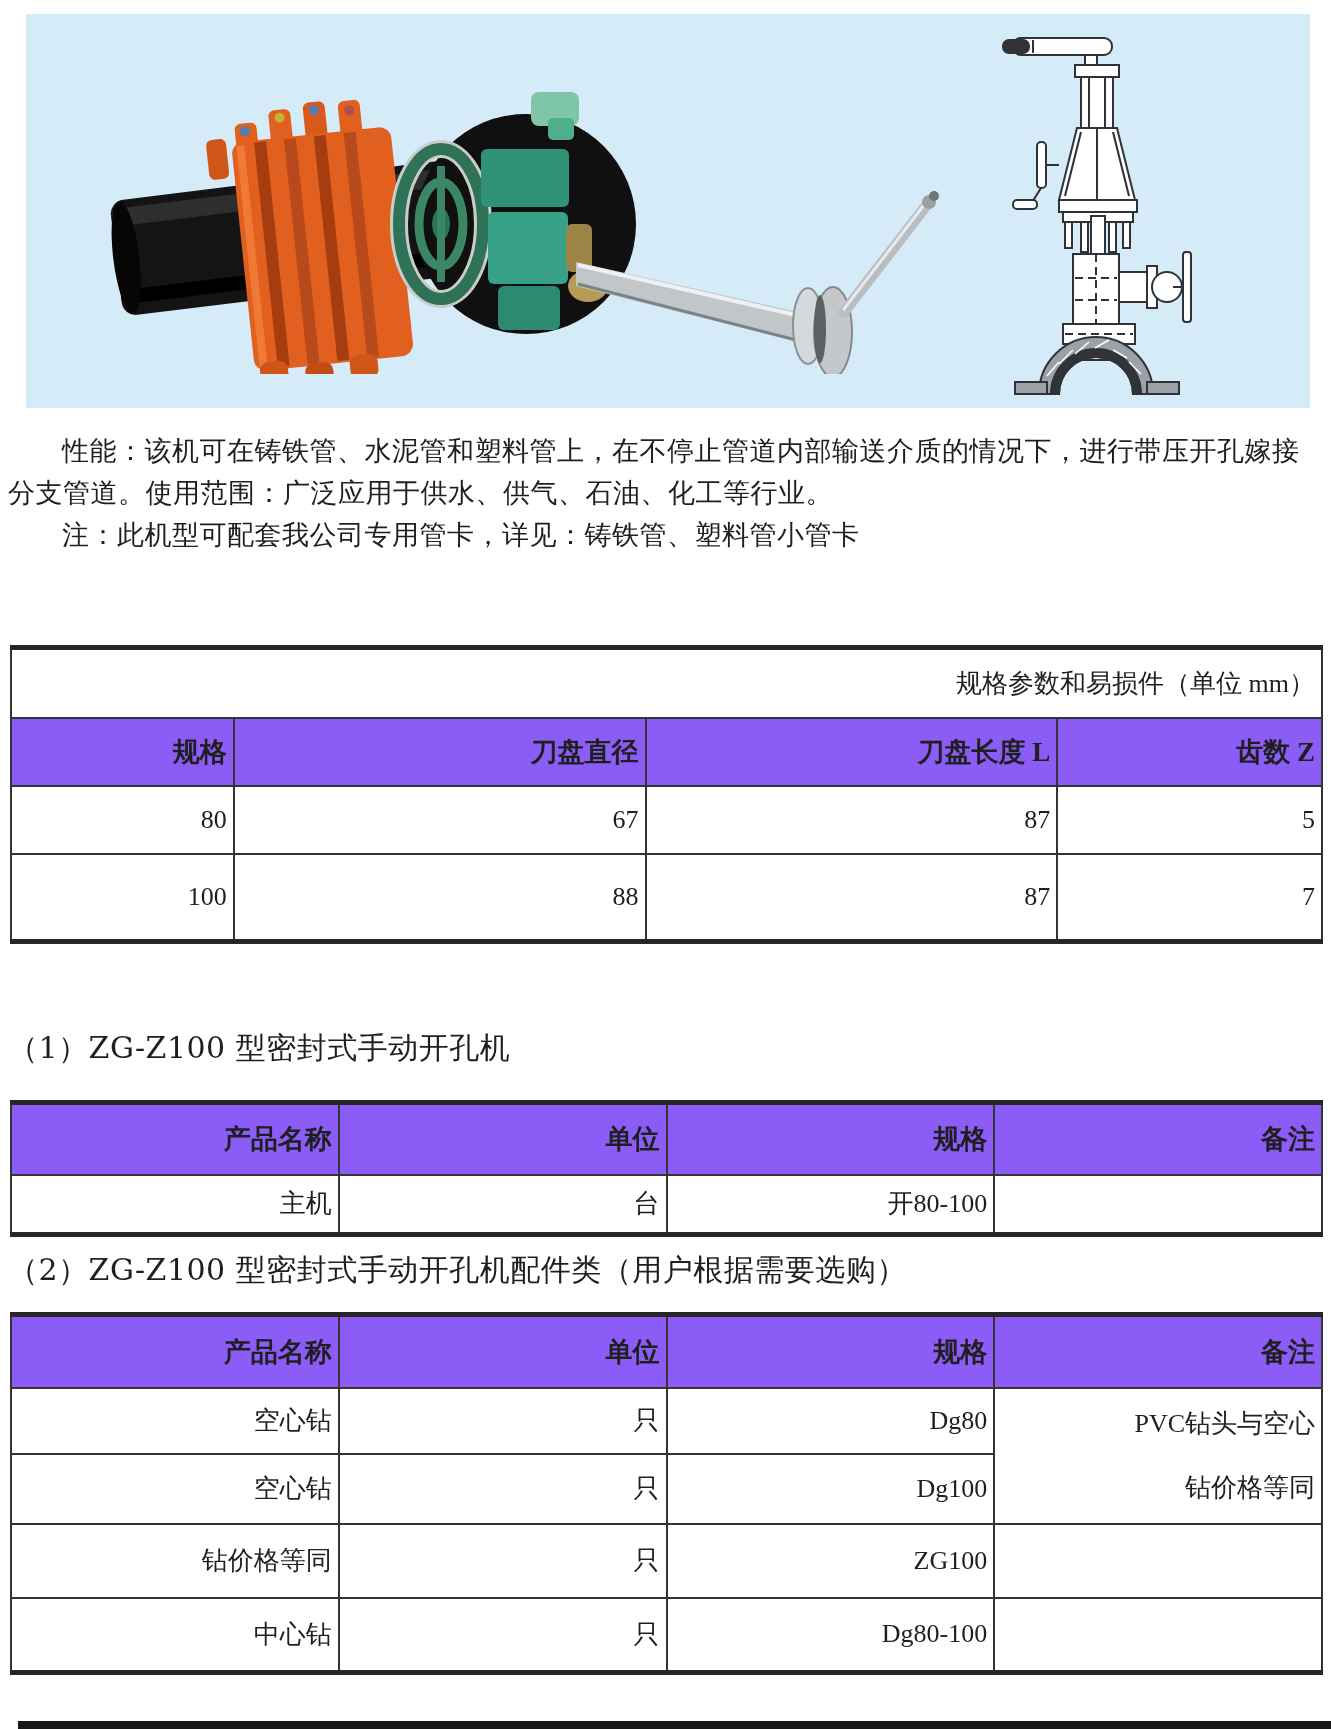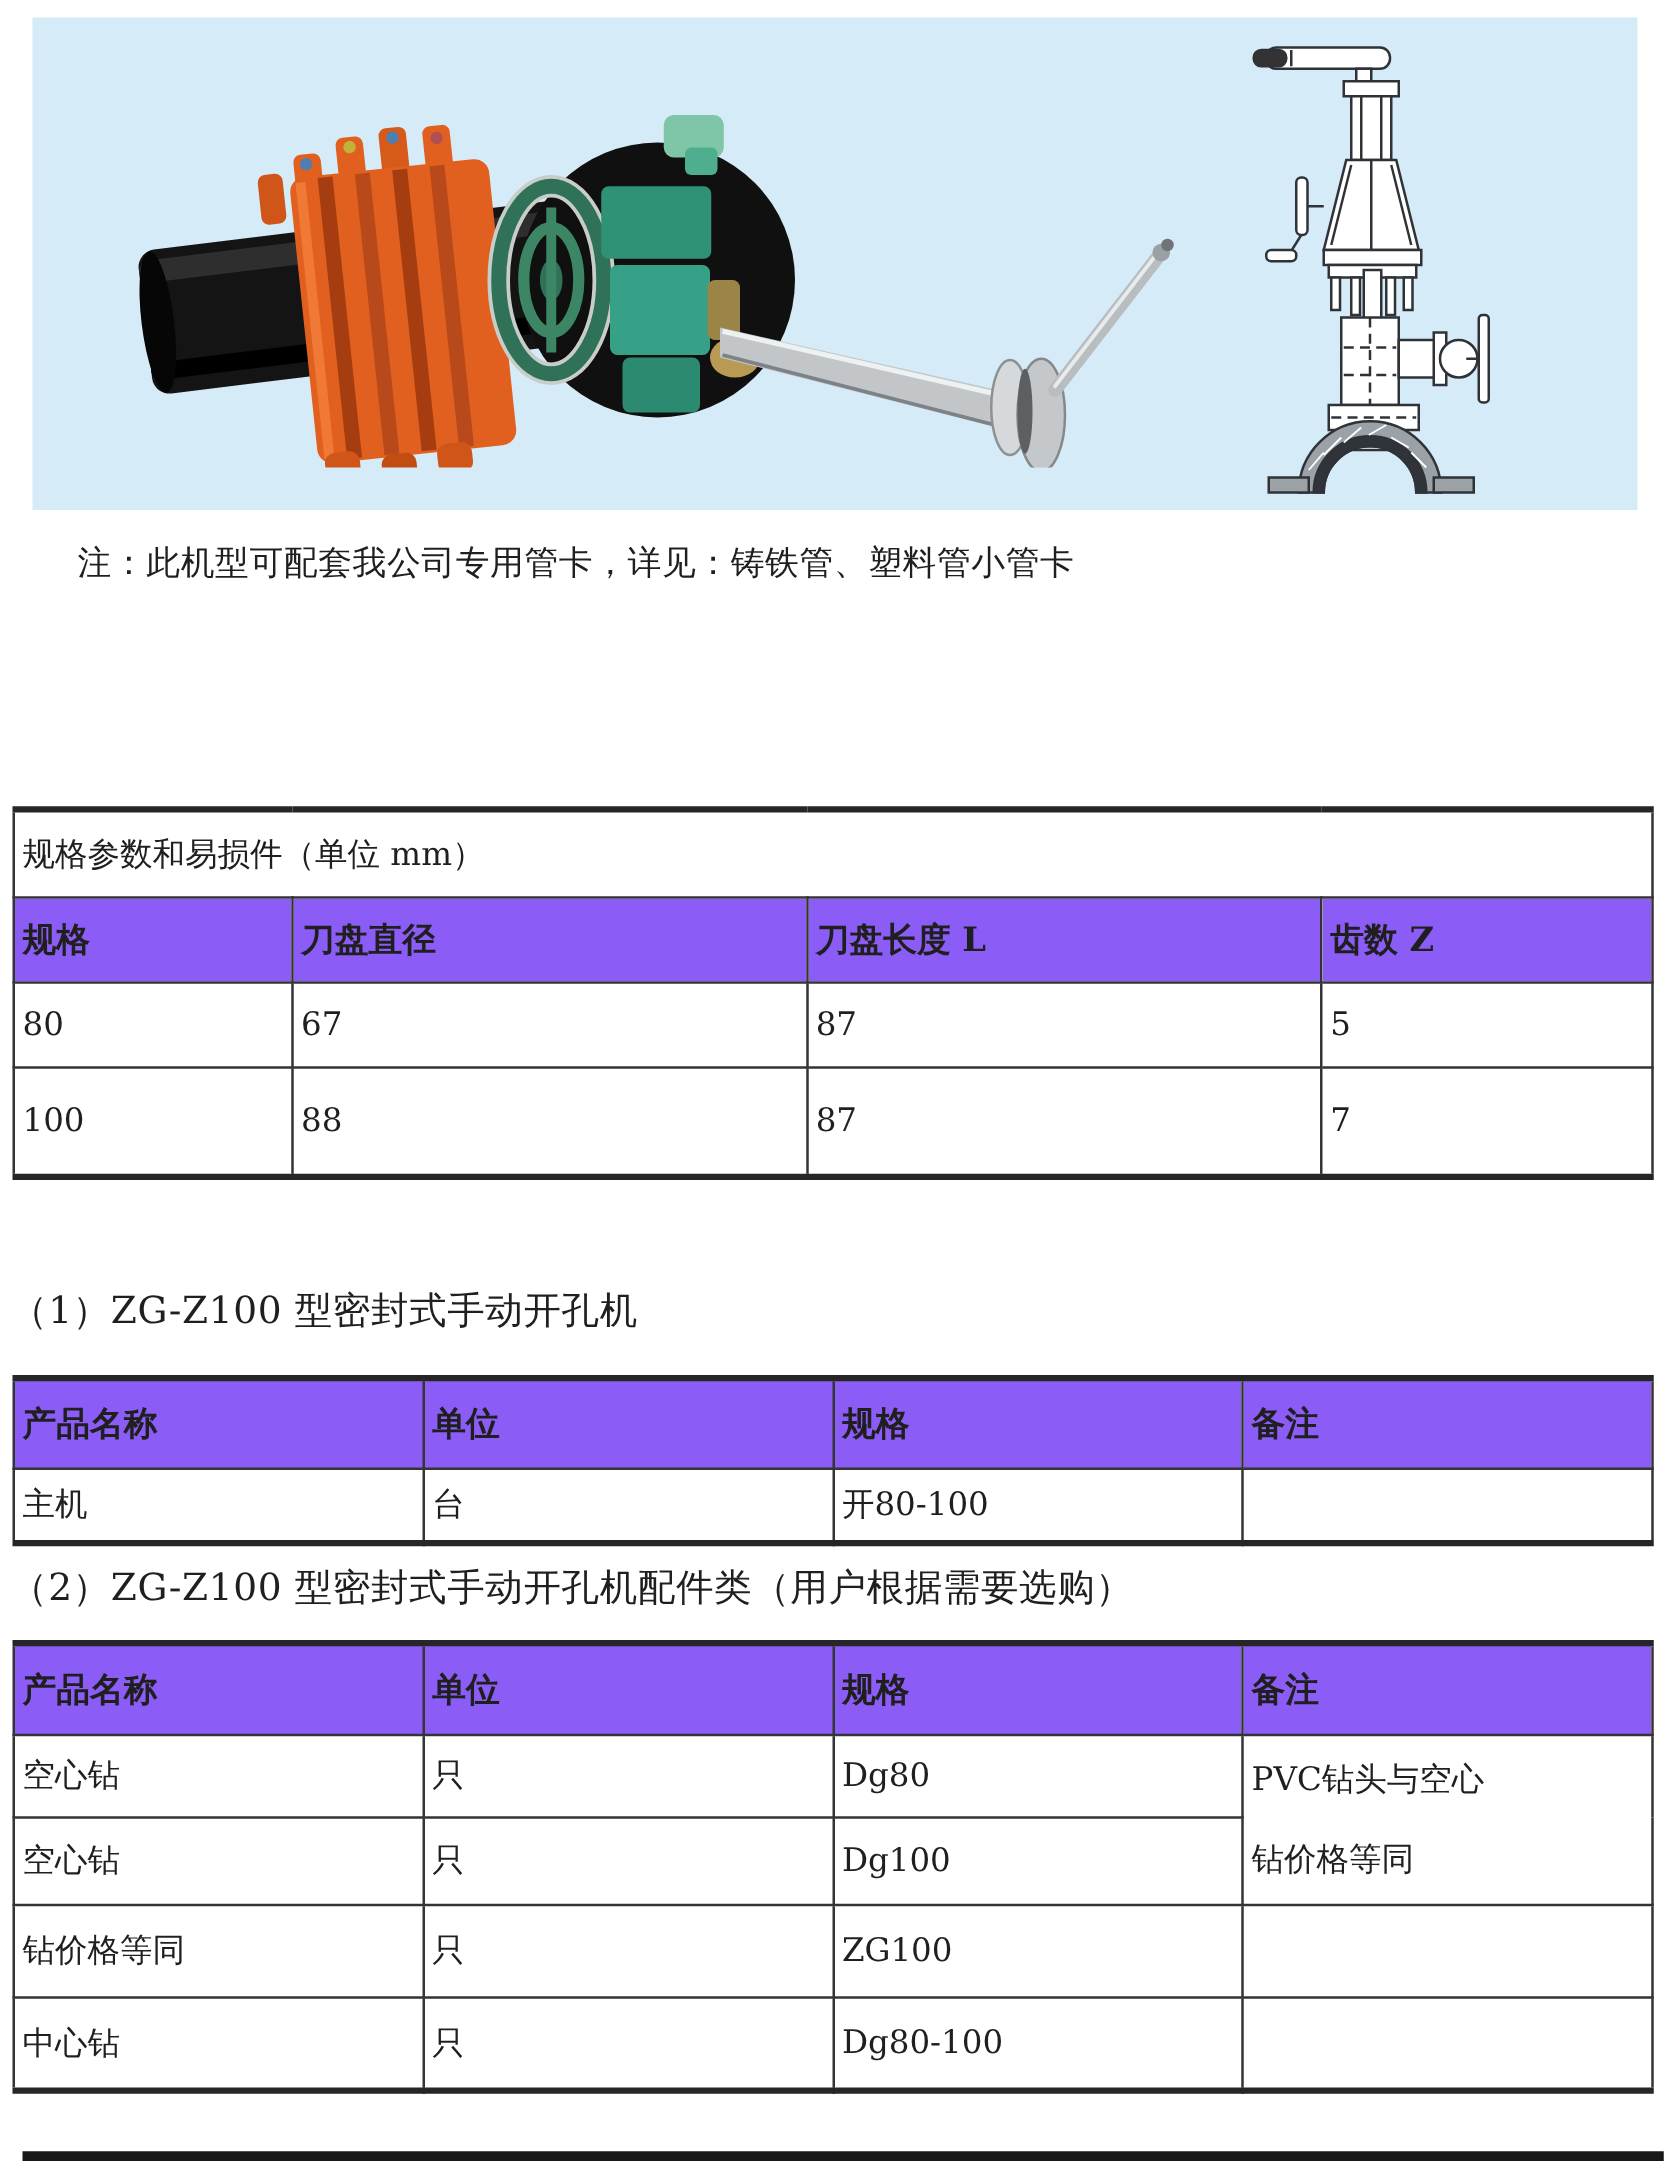--- a/index.html
+++ b/index.html
@@ -14,22 +14,22 @@
   
   .intro{position:absolute;left:8px;top:430px;width:1316px;font-size:27px;line-height:42px;letter-spacing:.5px;}
   .intro p{margin:0;text-indent:2em;}
   
   table.doc{
     position:absolute;left:10px;width:1313px;border-collapse:collapse;table-layout:fixed;
     border:2px solid #262626;border-top:5px solid #262626;border-bottom:5px solid #262626;
     font-size:26px;
   }
   table.doc td,table.doc th{
-    border:2px solid #343434;text-align:left;vertical-align:middle;padding:0 6px;
-    font-weight:normal;overflow:hidden;
+    border:2px solid #343434;text-align:right;vertical-align:middle;padding:0 6px;
+    font-weight:normal;overflow:hidden;font-family:Liberation Serif, serif;
   }
   table.doc th{background:#8b5cf6;font-weight:bold;font-size:27px;}
   .title-cell{font-size:26px;background:#ffffff;}
   
   .sec-heading{position:absolute;left:8px;font-size:30px;font-weight:normal;margin:0;letter-spacing:.5px;}
   
   .footer-bar{position:absolute;left:18px;top:1721px;width:1313px;height:8px;background:#17181a;}
   .remark-merged div{line-height:64px;}
 </style>
 </head>
@@ -155,20 +155,21 @@
     <line x1="74" y1="330" x2="88" y2="318" stroke="#ffffff" stroke-width="1.5"></line>
     <line x1="94" y1="324" x2="108" y2="316" stroke="#ffffff" stroke-width="1.5"></line>
     <line x1="112" y1="326" x2="126" y2="334" stroke="#ffffff" stroke-width="1.5"></line>
     <line x1="128" y1="338" x2="140" y2="350" stroke="#ffffff" stroke-width="1.5"></line>
     <rect x="14" y="358" width="32" height="12" fill="#9aa1a7"></rect>
     <rect x="146" y="358" width="32" height="12" fill="#9aa1a7"></rect>
   </svg>
 </div>
 
 <div class="intro">
+  <p>性能：该机可在铸铁管、水泥管和塑料管上，在不停止管道内部输送介质的情况下，进行带压开孔嫁接分支管道。使用范围：广泛应用于供水、供气、石油、化工等行业。</p>
   <p>注：此机型可配套我公司专用管卡，详见：铸铁管、塑料管小管卡</p>
 </div>
 
 <table class="doc" style="top:645px;">
   <colgroup>
       <col style="width:17%">
       <col style="width:31.4%">
       <col style="width:31.4%">
       <col style="width:20.2%">
     </colgroup>

